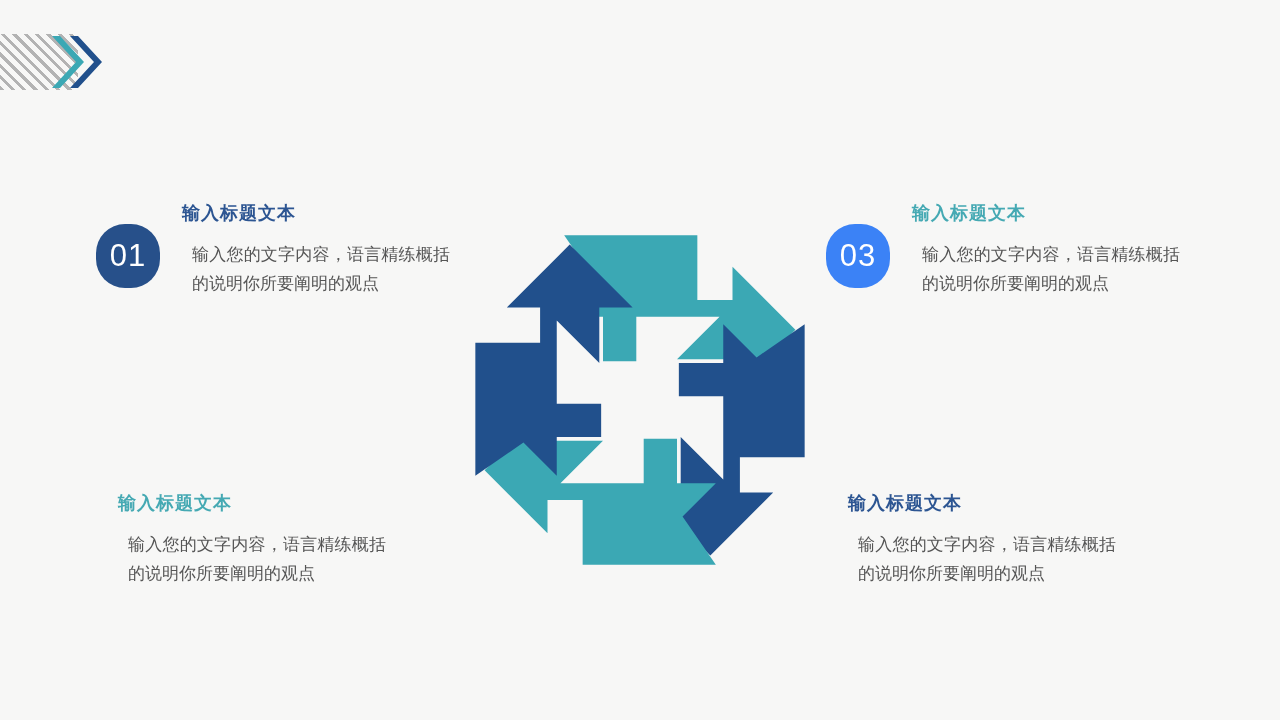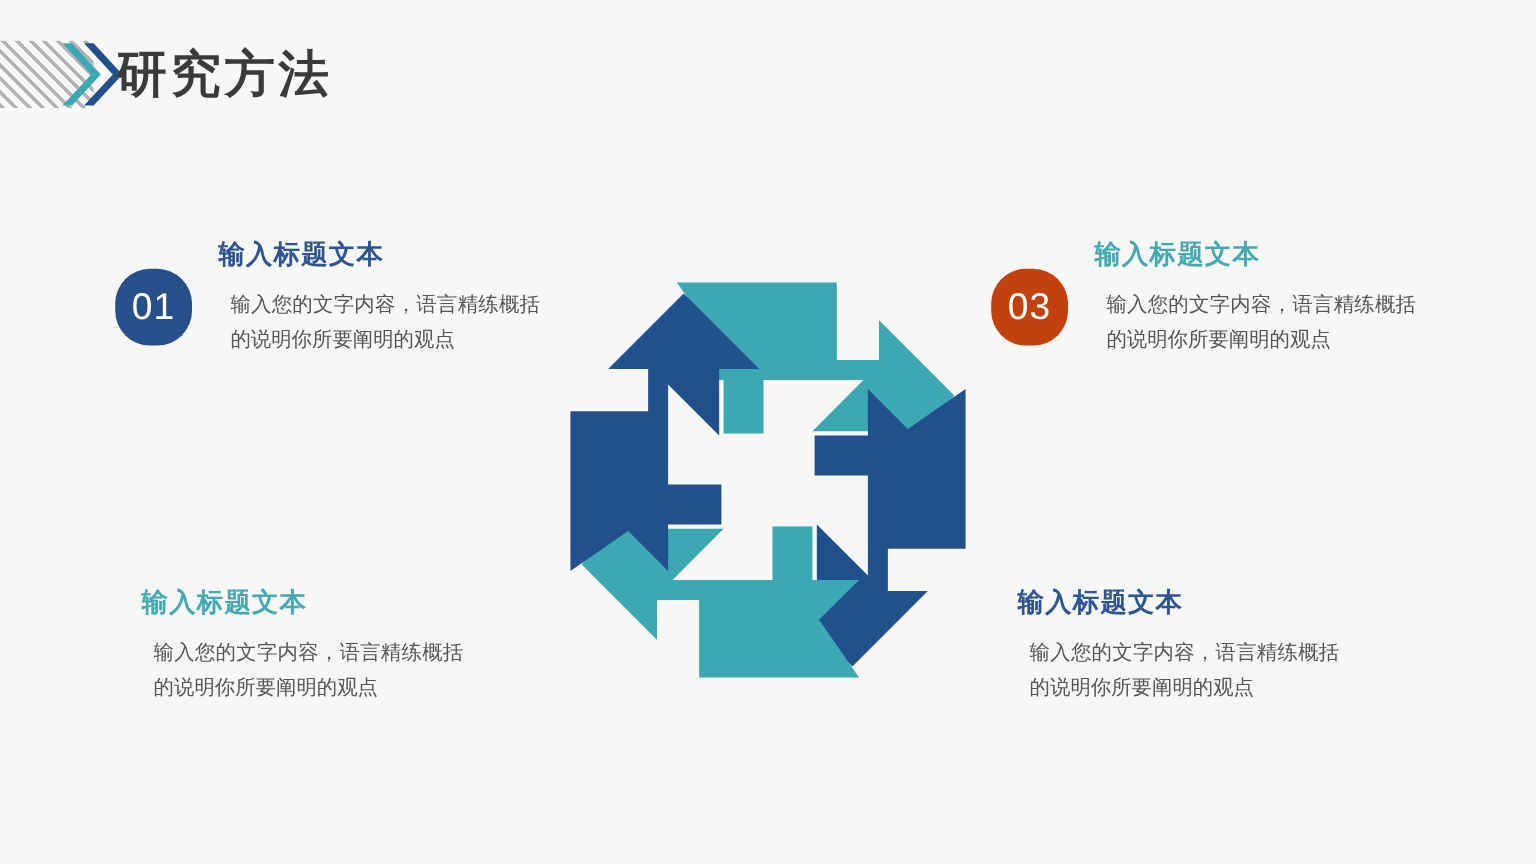--- a/index.html
+++ b/index.html
@@ -79,29 +79,29 @@
     align-items: center;
     justify-content: center;
     color: #ffffff;
     font-family: "Liberation Sans", sans-serif;
     font-size: 31px;
     font-weight: 400;
     letter-spacing: 1px;
     margin-top: 28px;
   }
   .badge.navy { background: #27508a; }
-  .badge.teal { background: #c2410c; }
+  .badge.teal { background: #3b82f6; }
 
   .item-text {
     margin-left: 22px;
     flex: 1 1 auto;
   }
   .item-title {
     font-family: "DejaVu Sans", "Liberation Sans", sans-serif;
-    font-size: 22px;
+    font-size: 18px;
     font-weight: bold;
     letter-spacing: 1px;
     line-height: 34px;
     margin: 0 0 8px 0;
     white-space: nowrap;
   }
   .item-title.navy { color: #2c5592; }
   .item-title.teal { color: #45a9b3; }
 
   .item-desc {
@@ -127,21 +127,20 @@
 <body style="background: rgb(247, 247, 246);">
 
 <div id="header">
   <div id="header-stripes"></div>
 
   <svg id="header-chevrons" viewBox="0 0 54 64">
     <polygon points="2,6 10,6 34,32 10,58 2,58 26,32" fill="#3ba8b4"></polygon>
     <polygon points="20,6 28,6 52,32 28,58 20,58 44,32" fill="#21508c"></polygon>
   </svg>
 
-  <div id="header-title">研究方法</div>
 </div>
 
 <div class="item left" id="item-1">
   <div class="badge navy">01</div>
   <div class="item-text">
     <div class="item-title navy">输入标题文本</div>
     <div class="item-desc">输入您的文字内容，语言精练概括的说明你所要阐明的观点</div>
   </div>
 </div>
 

